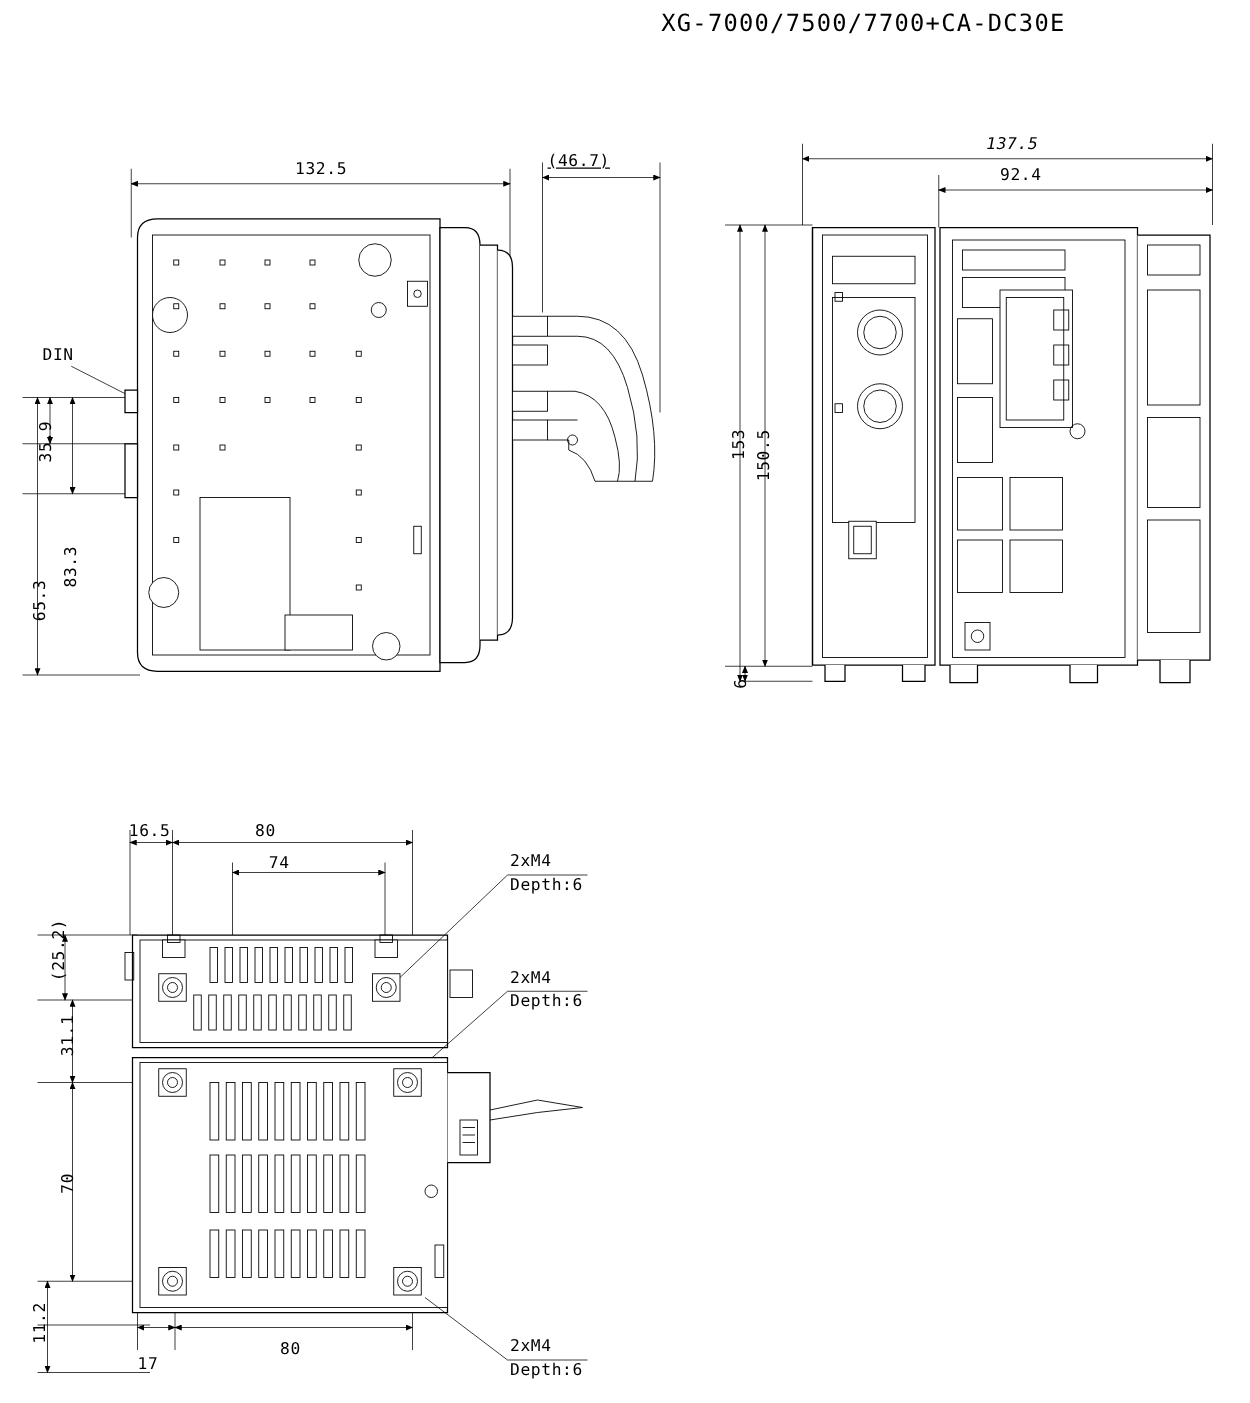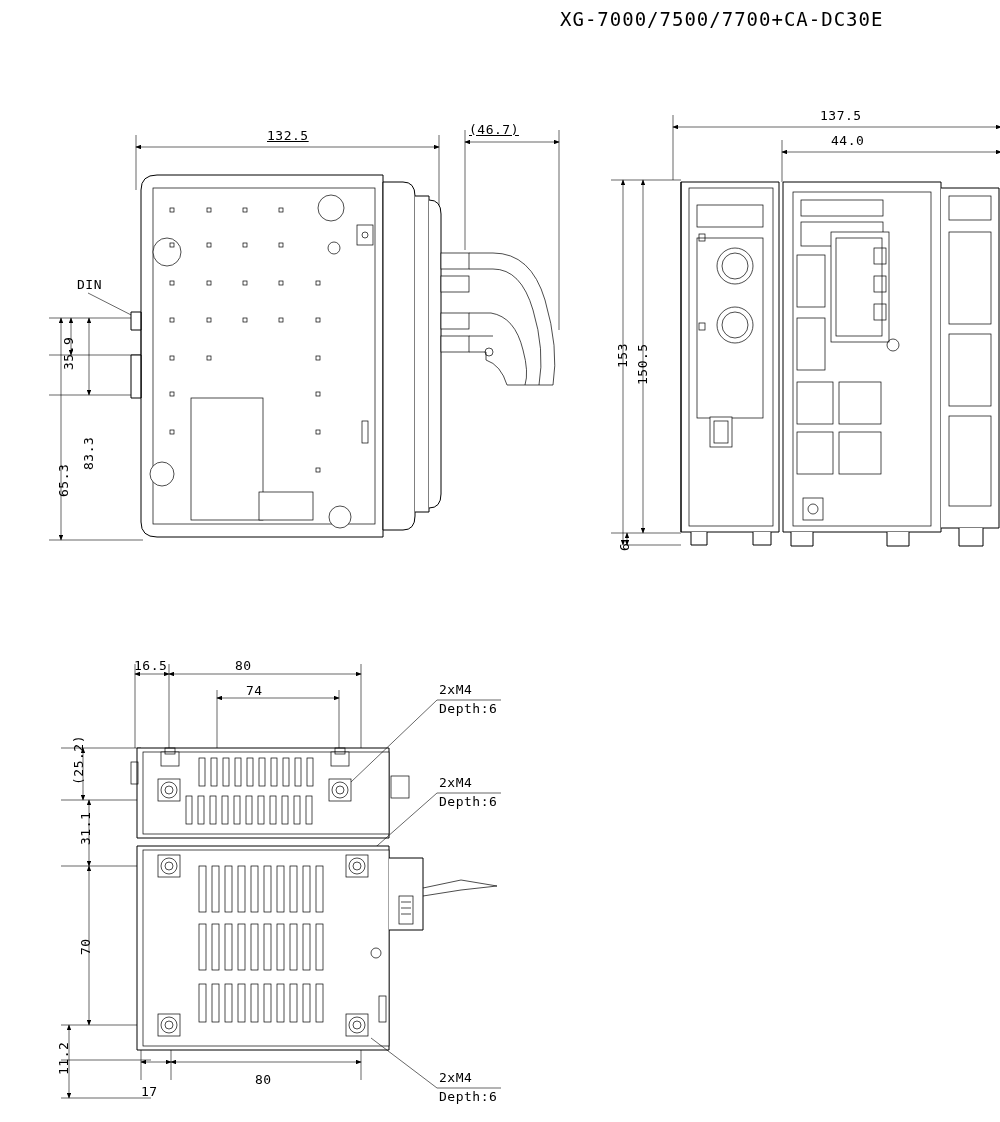--- a/index.html
+++ b/index.html
@@ -1,44 +1,44 @@
 <!DOCTYPE html>
 <html><head>
 <meta charset="utf-8">
 <style>
   html,body{margin:0;padding:0;background:#ffffff;}
   body{width:1000px;height:1122px;position:relative;font-family:"DejaVu Sans Mono",monospace;color:#000;}
-  .root{position:absolute;inset:0;margin-left:31px;}
+  .root{position:absolute;inset:0;}
   .lbl{position:absolute;white-space:nowrap;font-family:"DejaVu Sans Mono",monospace;}
   .title{font-size:19px;letter-spacing:1px;}
   .note{font-size:15px;letter-spacing:1.5px;}
   .dim{font-size:13px;letter-spacing:0.5px;}
   .dimv{font-size:13px;letter-spacing:0.5px;transform-origin:left top;transform:rotate(-90deg);}
   svg{position:absolute;left:0;top:0;}
   .lnf{stroke:#000;stroke-width:1;fill:#fff;}
   .thin{stroke:#000;stroke-width:0.7;fill:none;}
   .thinf{stroke:#000;stroke-width:0.7;fill:#fff;}
   .ext{stroke:#000;stroke-width:0.6;fill:none;}
 </style>
 </head>
 <body>
 
 <div class="root">
 
 <div class="lbl title" style="left:529px;top:8px;">XG-7000/7500/7700+CA-DC30E</div>
 
-<div class="lbl dim" style="left:236px;top:128px;text-decoration:underline;">132.5</div>
+<div class="lbl dim" style="left:236px;top:128px;">132.5</div>
 <div class="lbl dim" style="left:438px;top:122px;text-decoration:underline;">(46.7)</div>
 <div class="lbl dimv" style="left:30px;top:370px;">35.9</div>
 <div class="lbl dimv" style="left:50px;top:470px;">83.3</div>
 <div class="lbl dimv" style="left:25px;top:497px;">65.3</div>
-<div class="lbl dim" style="left:46px;top:277px;">DIN</div>
-
-<div class="lbl dim" style="left:789px;top:108px;">137.5</div>
-<div class="lbl dim" style="left:800px;top:133px;">44.0</div>
+<div class="lbl dim" style="left:34px;top:277px;">DIN</div>
+
+<div class="lbl dim" style="left:789px;top:108px;font-style:italic;">137.5</div>
+<div class="lbl dim" style="left:800px;top:133px;">92.4</div>
 <div class="lbl dimv" style="left:584px;top:368px;">153</div>
 <div class="lbl dimv" style="left:604px;top:385px;">150.5</div>
 <div class="lbl dimv" style="left:586px;top:551px;">6</div>
 
 <div class="lbl dim" style="left:103px;top:658px;">16.5</div>
 <div class="lbl dim" style="left:204px;top:658px;">80</div>
 <div class="lbl dim" style="left:215px;top:683px;text-align:center;">74</div>
 <div class="lbl dimv" style="left:40px;top:785px;">(25.2)</div>
 <div class="lbl dimv" style="left:47px;top:845px;">31.1</div>
 <div class="lbl dimv" style="left:47px;top:955px;">70</div>

